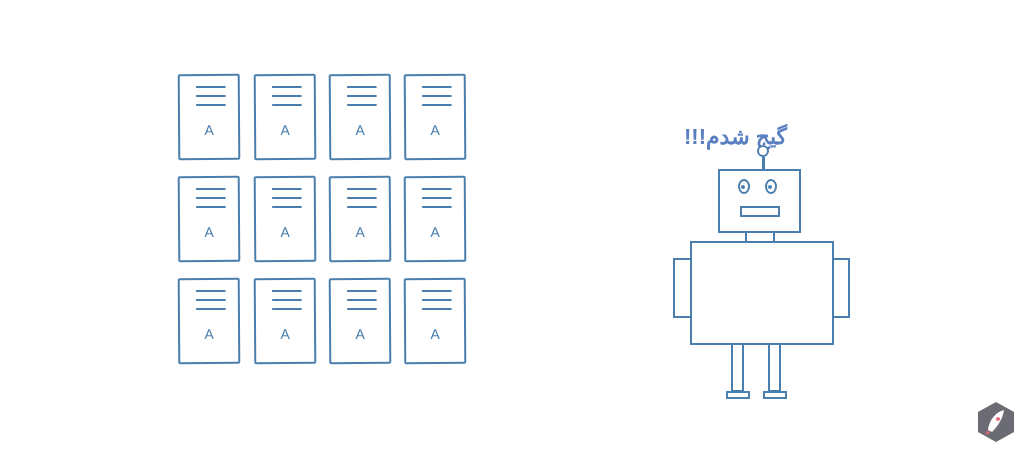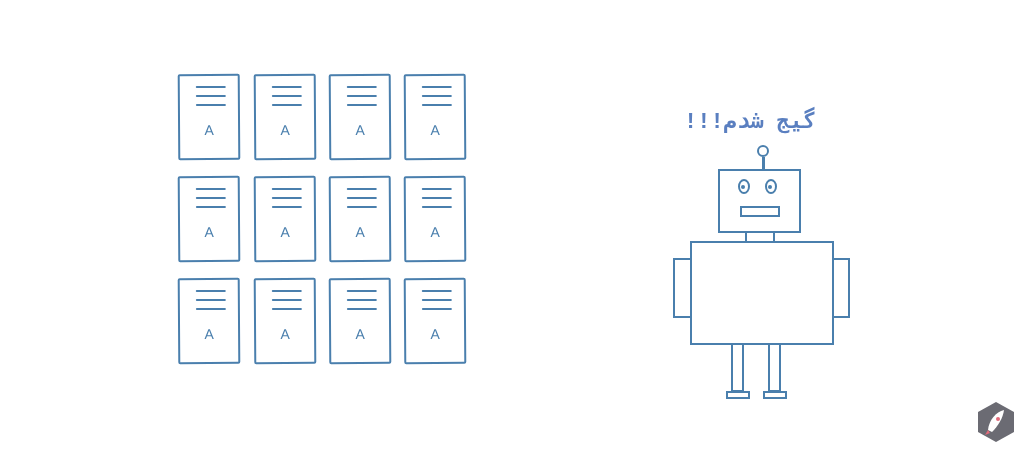--- a/index.html
+++ b/index.html
@@ -16,22 +16,22 @@
     }
     .doc .lines { position: absolute; left: 16px; top: 10px; width: 30px; }
     .doc .lines span {
       display: block; height: 2px; background: #4a7fad; margin-bottom: 7px; border-radius: 2px;
     }
     .doc .letter {
       position: absolute; left: 0; right: 0; top: 46px; text-align: center;
       color: #4a7fad; font-size: 14px; font-family: "Liberation Sans", sans-serif;
     }
     .speech {
-      position: absolute; left: 684px; top: 108px; font-size: 22px; font-weight: bold;
-      color: #5a7fc0; font-family: Liberation Mono, monospace; direction: rtl; letter-spacing: 0.5px;
+      position: absolute; left: 684px; top: 124px; font-size: 22px; font-weight: bold;
+      color: #5a7fc0; font-family: Liberation Sans, sans-serif; direction: rtl; letter-spacing: 0.5px;
     }
     .robot-part { position: absolute; border: 2.5px solid #4a7fad; box-sizing: border-box; background: #fff; }
     .watermark { position: absolute; left: 974px; top: 400px; width: 44px; height: 44px; }
   </style>
 </head>
 <body>
 
 <div class="doc-grid" id="docGrid">
     <div class="doc" style="left: 0px; top: 0px;">
       <div class="lines">

